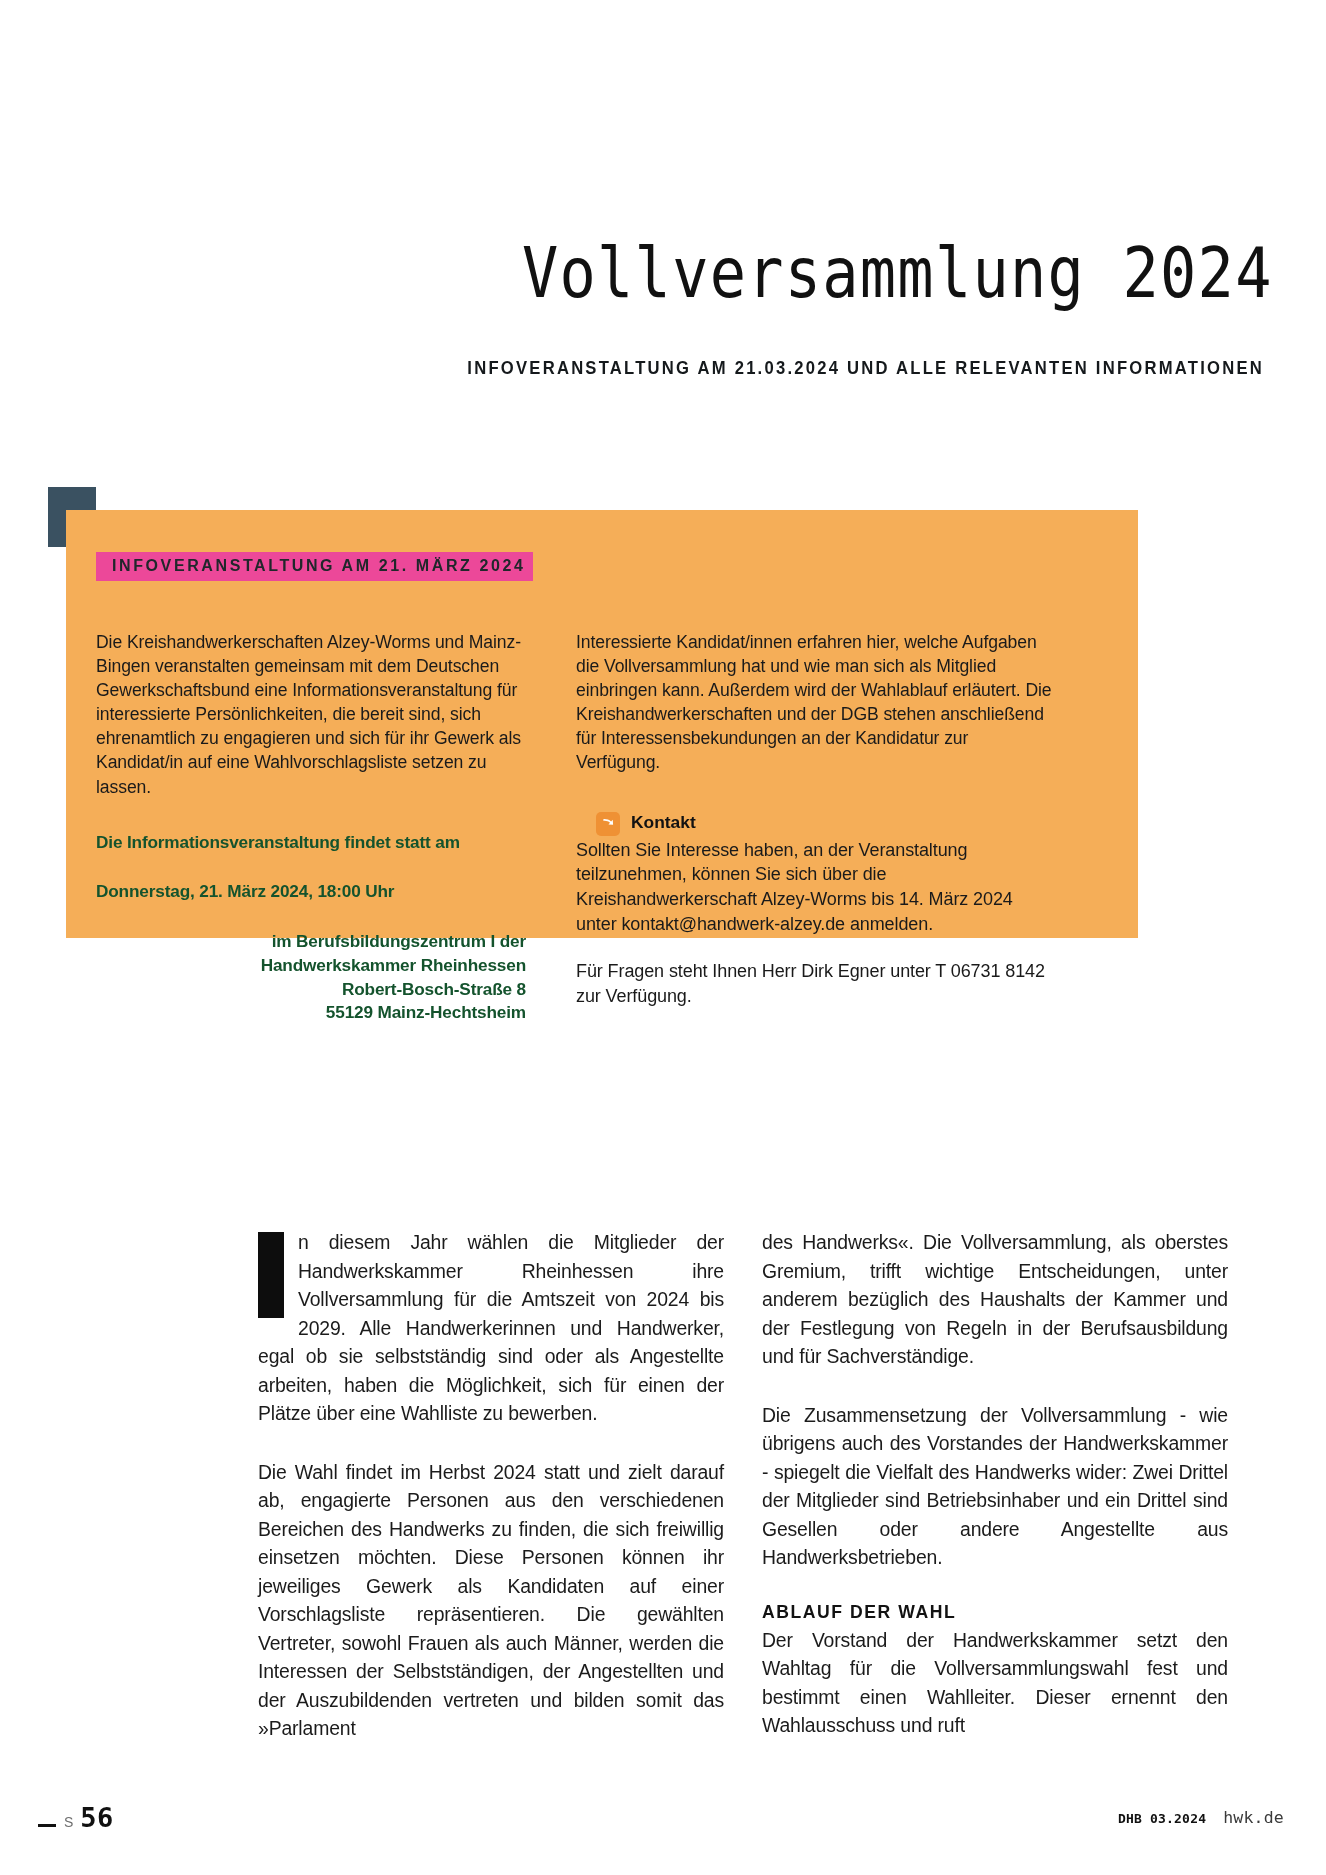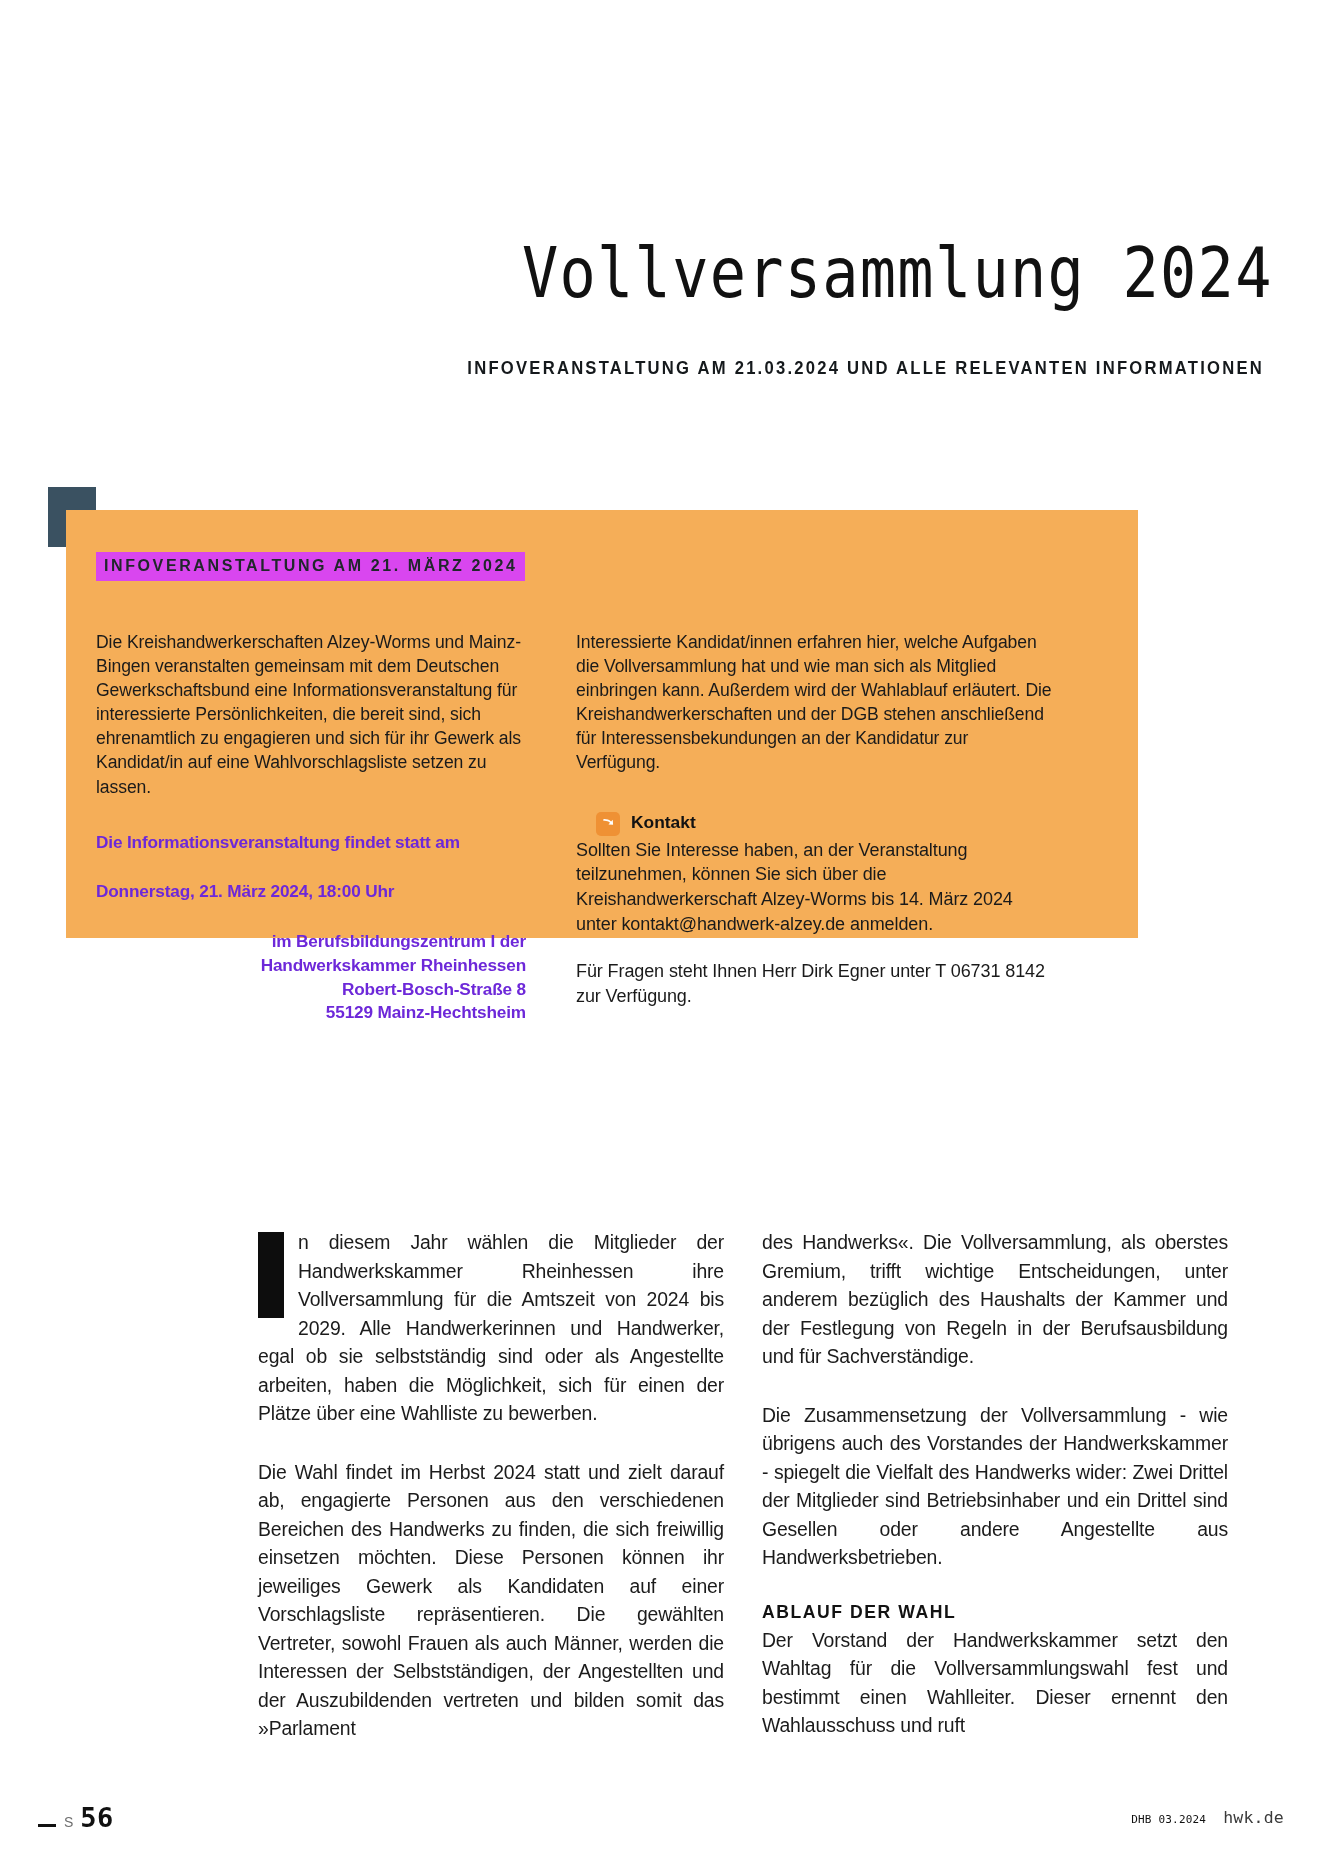--- a/index.html
+++ b/index.html
@@ -78,27 +78,27 @@
     left: 66px;
     top: 510px;
     width: 1072px;
     height: 428px;
     background: #f5ae58;
   }
   .panel-badge {
     position: absolute;
     left: 30px;
     top: 42px;
-    background: #d946ef;
+    background: #ec4899;
     color: #20272b;
     font-family: "Liberation Sans", sans-serif;
     font-weight: 700;
     font-size: 16px;
     letter-spacing: 2.6px;
-    padding: 4px 8px 5px 8px;
+    padding: 4px 8px 5px 16px;
     line-height: 1.25;
     white-space: nowrap;
   }
   .panel-cols {
     position: absolute;
     left: 30px;
     top: 120px;
     width: 1012px;
     display: flex;
     gap: 50px;
@@ -115,21 +115,21 @@
     line-height: 1.37;
     color: #1a1a1a;
     font-family: "Liberation Sans", sans-serif;
     letter-spacing: -0.1px;
   }
   .panel-strong-block {
     margin-top: 32px;
     font-weight: 700;
     font-size: 17.2px;
     line-height: 1.38;
-    color: #6d28d9;
+    color: #14532d;
     letter-spacing: -0.15px;
   }
   .panel-strong-block .gap {
     height: 26px;
   }
   .panel-strong-block .addr-line {
     display: block;
     text-align: right;
   }
 
@@ -241,22 +241,22 @@
   .footer-right {
     position: absolute;
     right: 42px;
     bottom: 48px;
     display: flex;
     align-items: baseline;
     gap: 17px;
   }
   .footer-issue {
     font-family: "DejaVu Sans Mono", monospace;
-    font-weight: 400;
-    font-size: 11px;
+    font-weight: 700;
+    font-size: 13px;
     color: #111;
     letter-spacing: 0.2px;
   }
   .footer-site {
     font-family: "DejaVu Sans Mono", monospace;
     font-weight: 400;
     font-size: 16.5px;
     color: #3a3a3a;
     letter-spacing: 0.2px;
   }

